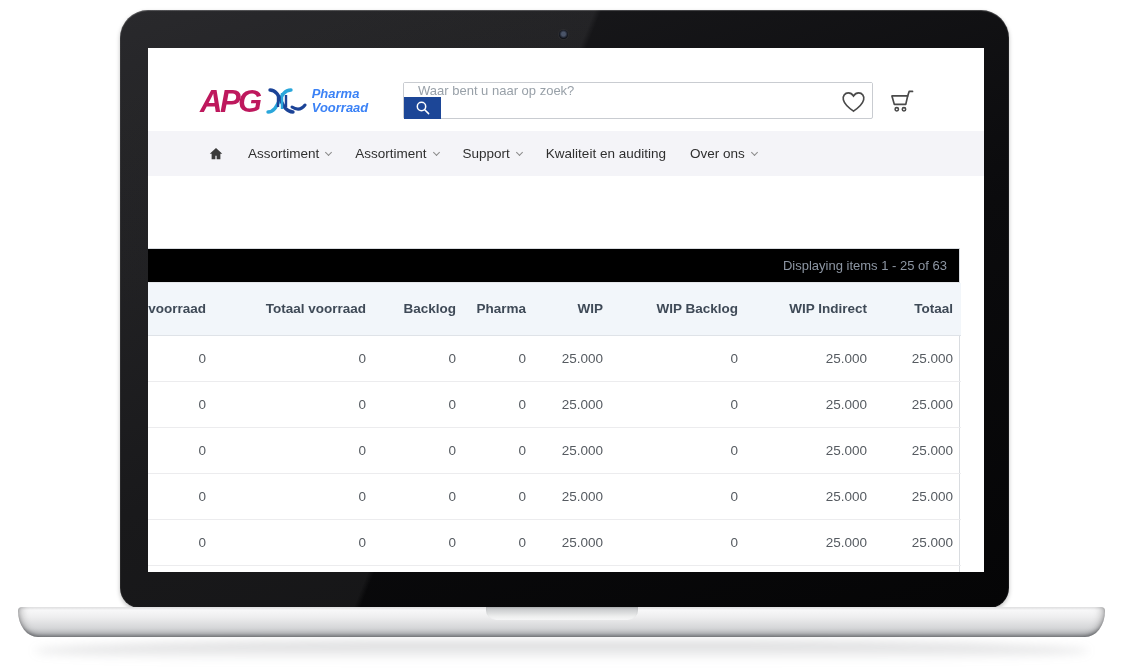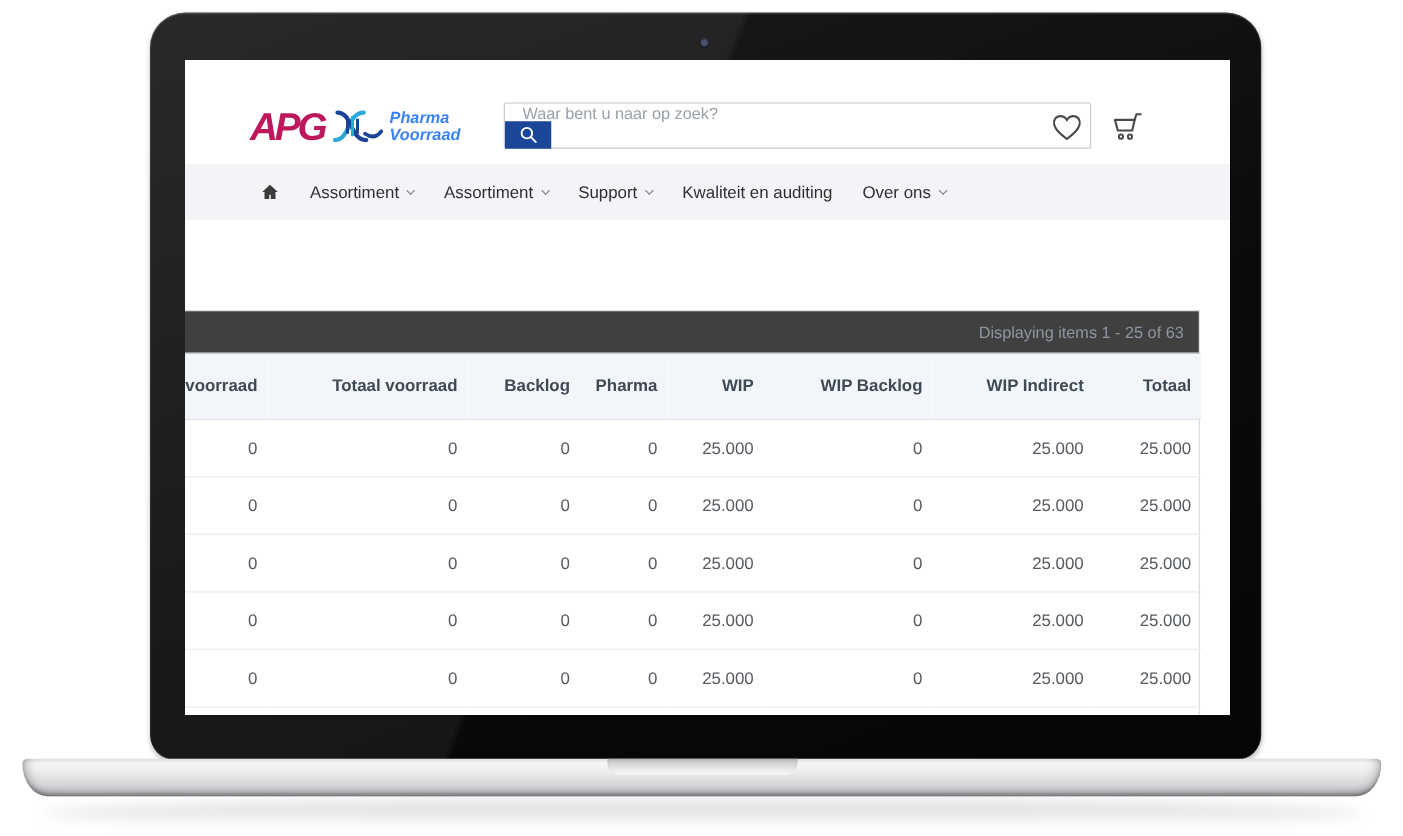--- a/index.html
+++ b/index.html
@@ -63,21 +63,21 @@
   .nav-item { display:flex; align-items:center; cursor:pointer; white-space:nowrap; }
   .nav-item .chev { color:#8a8a8a; margin-left:7px; margin-top:-2px; }
   .home { display:flex; cursor:pointer; }
 
   .main { position:absolute; left:0; top:128px; width:836px; height:396px; background:#fff; }
   .page-title { position:absolute; left:17px; top:20px; font-size:23px; font-weight:400; color:#3e3e3e; }
 
   .table-card { position:absolute; left:-40px; top:72px; width:852px; height:330px;
                 border:1px solid #d9dce0; background:#fff; }
   .table-summary { height:34px; line-height:33px; text-align:right; padding-right:12px;
-                   color:#8d96a3; font-size:13px; border-bottom:1px solid #e4e6e9; background:#404040; }
+                   color:#8d96a3; font-size:13px; border-bottom:1px solid #e4e6e9; background:#000000; }
   table { width:852px; table-layout:fixed; border-collapse:collapse; font-size:13.5px; }
   th { height:52px; background:#f2f6fa; font-weight:700; color:#3f4a57; text-align:right;
        padding-right:8px; border-bottom:1px solid #dfe3e8; overflow:hidden; white-space:nowrap; }
   td { height:46px; text-align:right; padding-right:8px; color:#565b61;
        border-bottom:1px solid #ececee; white-space:nowrap; }
 </style>
 </head>
 <body>
 
 <div class="stage">

